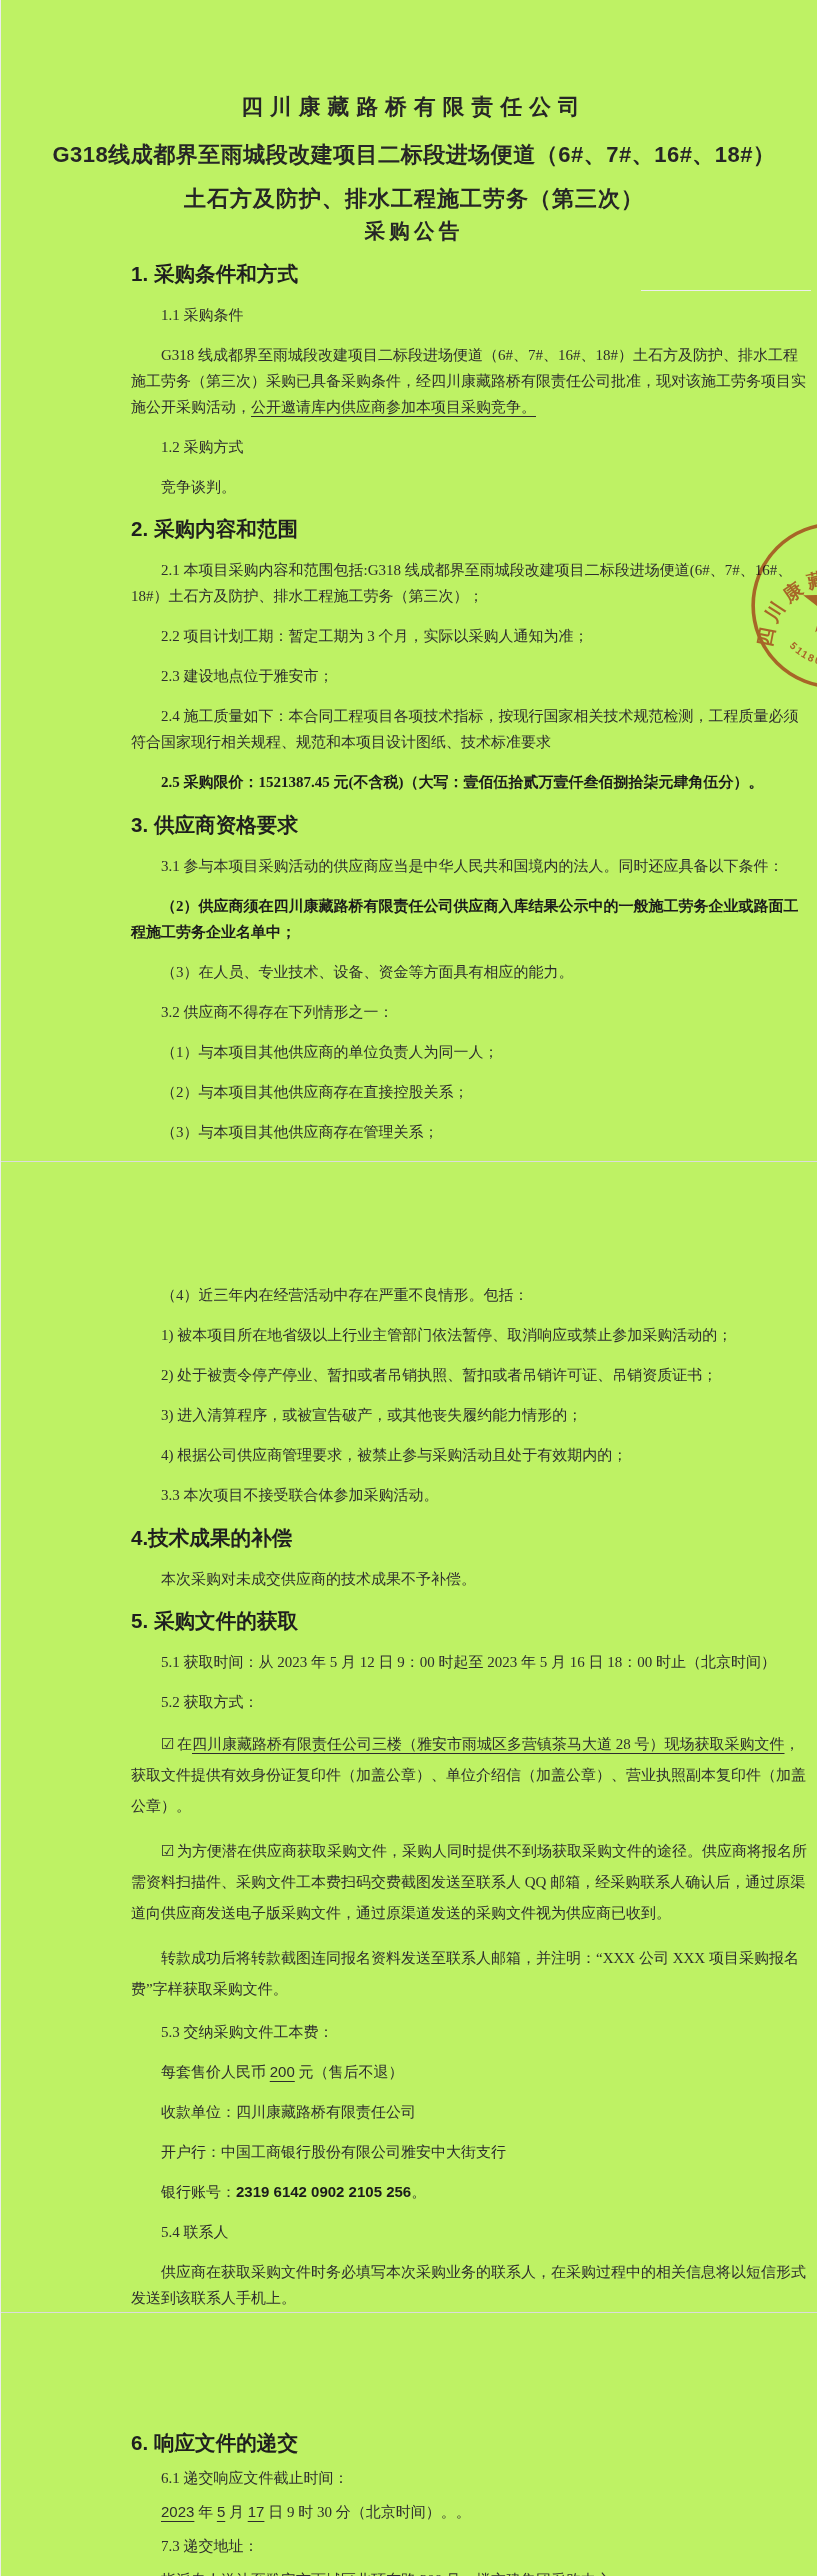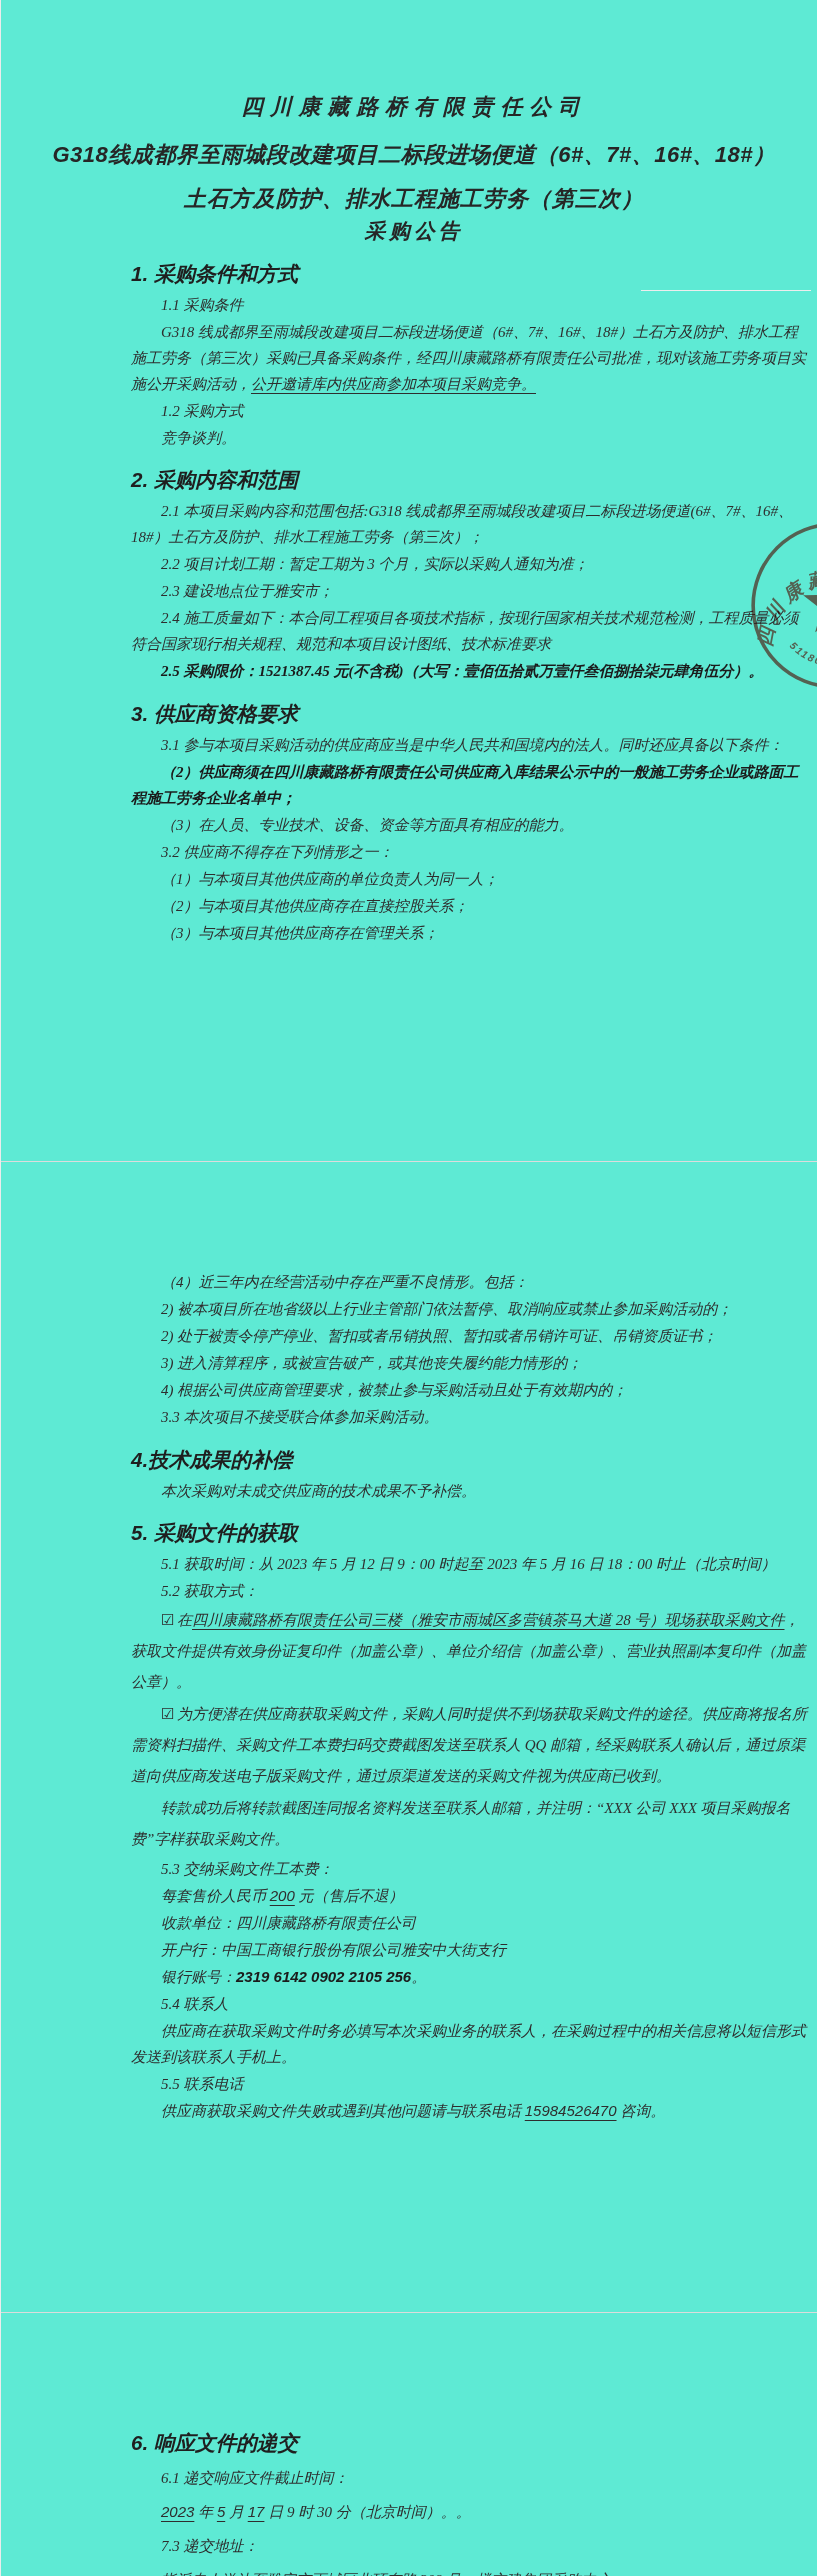--- a/index.html
+++ b/index.html
@@ -1,32 +1,32 @@
 <!DOCTYPE html>
 <html style="font-size:8.2px"><head>
 <meta charset="utf-8">
 <style>
   html,body{margin:0;padding:0;background:#ffffff;}
   .doc{position:relative;width:818px;background:#ffffff;
        font-family:"Liberation Serif","DejaVu Serif",serif;color:#2e2e2e;}
   .doc::before{content:"";position:absolute;left:0;top:0;bottom:0;width:1px;background:#ececec;z-index:6;}
-  .page{position:relative;overflow:hidden;background:#5eead4;box-sizing:border-box;
-        padding-left:131px;padding-right:8px;font-style:italic;}
+  .page{position:relative;overflow:hidden;background:#bef264;box-sizing:border-box;
+        padding-left:131px;padding-right:8px;}
   .page-1{height:1162px;padding-top:92px;border-bottom:0.5px solid #dcdcdc;}
   .page-2{height:1151px;padding-top:106px;border-bottom:0.5px solid #dcdcdc;}
   .page-3{height:1157px;padding-top:100px;}
   .titles{margin-left:-131px;margin-right:-18px;text-align:center;
           font-family:"Liberation Sans","DejaVu Sans",sans-serif;font-weight:700;color:#262626;}
   .t1{font-size:21.6px;line-height:29px;letter-spacing:7.2px;}
   .t2{font-size:22px;line-height:29px;margin-top:18.5px;white-space:nowrap;letter-spacing:0.5px;}
   .t3{font-size:22px;line-height:29px;margin-top:15.5px;letter-spacing:1px;}
   .t4{font-size:20.6px;line-height:27px;margin-top:4px;letter-spacing:4.1px;}
   .hsec{font-family:"Liberation Sans","DejaVu Sans",sans-serif;font-weight:700;
         font-size:20.6px;line-height:28px;color:#1f1f1f;margin:15.5px 0 4.1px 0;}
-  .para{font-size:15px;line-height:26px;margin:1px 0 0 0;}
+  .para{font-size:15px;line-height:26px;margin:14px 0 0 0;}
   .ind{text-indent:30px;}
   .loose{line-height:31px;}
   .b{font-weight:700;color:#1b1b1b;}
   .u{text-decoration:underline;text-underline-offset:3.6px;text-decoration-thickness:1px;}
   .num{font-family:"Liberation Sans","DejaVu Sans",sans-serif;}
   .cbx{font-family:"DejaVu Sans","Liberation Sans",sans-serif;font-size:15.5px;margin-right:2.1px;}
   .page-3 .para{margin-top:8.2px;}
   .artifact-line{position:absolute;top:290px;left:641px;width:170px;height:1px;background:#ededed;}
   .stamp{position:absolute;width:173px;height:173px;opacity:.88;mix-blend-mode:multiply;z-index:4;}
   .stamp-p1{top:519px;left:748px;}
@@ -78,21 +78,21 @@
       <g fill="#dd564d">
         <polygon points="168,104 183.3,147 228.9,148.2 192.7,176 205.6,219.8 168,194 130.4,219.8 143.3,176 107.1,148.2 152.7,147"></polygon>
         <text class="seal-text" font-size="37" letter-spacing="10"><textPath href="#arcT1">四川康藏路桥有限责任公司</textPath></text>
         <text class="seal-text" font-size="20" letter-spacing="4"><textPath href="#arcB1">5118025034105</textPath></text>
       </g>
     </svg>
   </div>
 
   <div class="page page-2">
     <p class="para ind">（4）近三年内在经营活动中存在严重不良情形。包括：</p>
-    <p class="para ind">2) 被本项目所在地省级以上行业主管部门依法暂停、取消响应或禁止参加采购活动的；</p>
+    <p class="para ind">1) 被本项目所在地省级以上行业主管部门依法暂停、取消响应或禁止参加采购活动的；</p>
     <p class="para ind">2) 处于被责令停产停业、暂扣或者吊销执照、暂扣或者吊销许可证、吊销资质证书；</p>
     <p class="para ind">3) 进入清算程序，或被宣告破产，或其他丧失履约能力情形的；</p>
     <p class="para ind">4) 根据公司供应商管理要求，被禁止参与采购活动且处于有效期内的；</p>
     <p class="para ind">3.3 本次项目不接受联合体参加采购活动。</p>
 
     <div class="hsec">4.技术成果的补偿</div>
     <p class="para ind">本次采购对未成交供应商的技术成果不予补偿。</p>
 
     <div class="hsec">5. 采购文件的获取</div>
     <p class="para ind">5.1 获取时间：从 2023 年 5 月 12 日 9：00 时起至 2023 年 5 月 16 日 18：00 时止（北京时间）</p>

